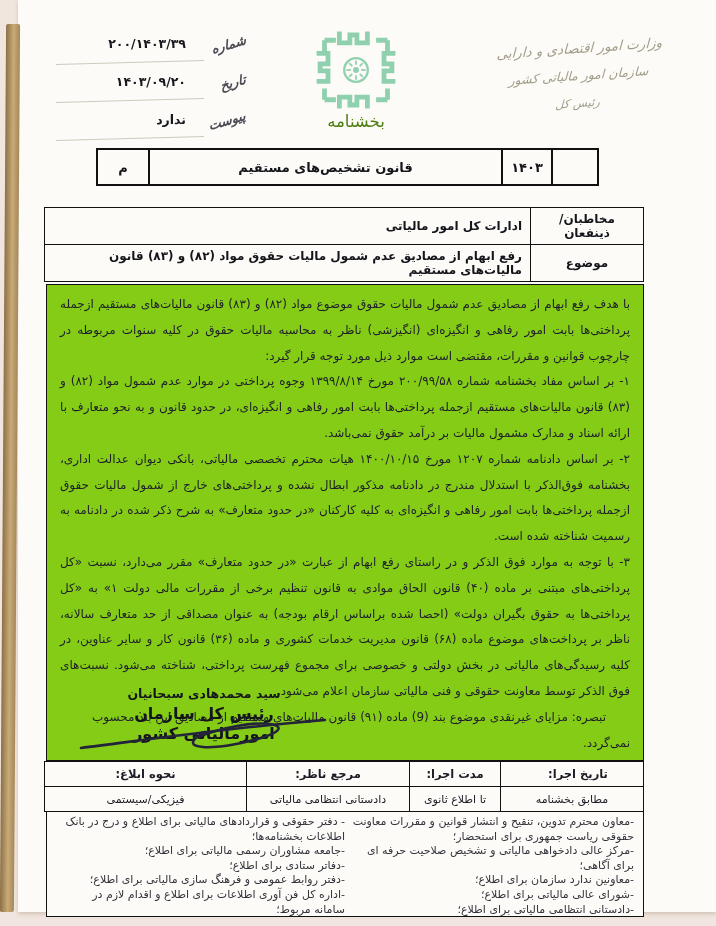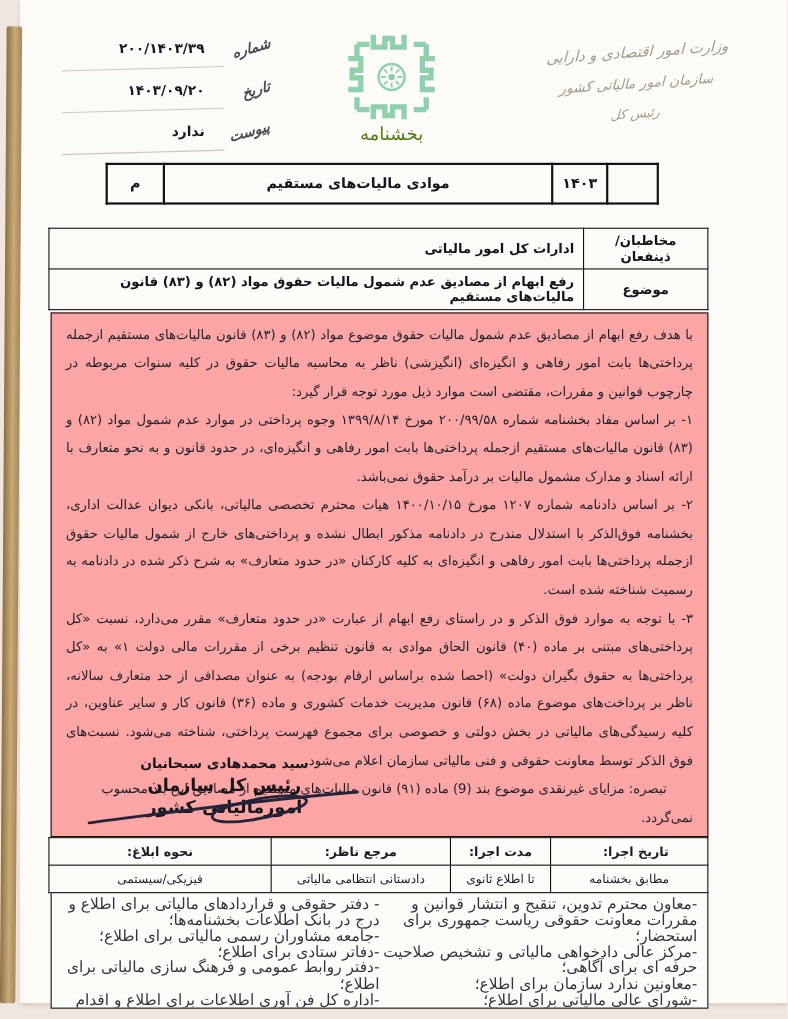--- a/index.html
+++ b/index.html
@@ -51,21 +51,21 @@
   .yt-year{width:46px;}
   .yt-code{width:48px;}
   
   .addr-table{width:600px;margin-top:21px;direction:rtl;}
   .addr-table td{border:1.6px solid #111;font-size:12px;color:#15151c;padding:4px 8px;}
   .addr-label{width:96px;text-align:center;font-weight:bold;height:22px;}
   .addr-value{text-align:right;font-weight:bold;}
   
   .body-box{
     margin-top:2px;width:598px;height:477px;border:1.4px solid #111;
-    position:relative;overflow:hidden;background:#fca5a5;
+    position:relative;overflow:hidden;background:#84cc16;
     padding:0;box-sizing:border-box;
   }
   .body-inner{padding:7px 13px 0 13px;}
   .body-inner p{
     margin:0;font-size:12px;line-height:25.8px;color:#1f1f2a;
     text-align:justify;direction:rtl;
   }
   .body-inner p.note{text-indent:24px;text-align:right;}
   .signature{position:absolute;left:42px;bottom:16px;width:230px;text-align:center;}
   .signature .sig-name{font-weight:bold;font-size:12.5px;color:#15151c;line-height:20px;}
@@ -78,21 +78,21 @@
   .exec-table .vl{font-size:11px;height:22px;}
   .c1{width:128px;padding-left:13px;}.c2{width:88px;}.c3{width:160px;}
   
   .recip-box{
     width:598px;height:106px;margin-top:-1px;border:1.5px solid #111;
     box-sizing:border-box;padding:3px 9px;overflow:hidden;background:#fcfbf7;
   }
   .recip-title{font-weight:bold;font-size:11px;color:#15151c;line-height:15px;text-align:right;}
   .recip-cols{display:flex;direction:rtl;}
   .recip-col{width:50%;}
-  .recip-col div{font-size:14px;color:#33333c;line-height:14.6px;text-align:right;direction:rtl;}
+  .recip-col div{font-size:11px;color:#33333c;line-height:14.6px;text-align:right;direction:rtl;}
   .recip-col.left div{padding-left:4px;}
 </style>
 </head>
 <body>
 
 <div class="page"></div>
 <div class="side-strip"></div>
 
 <div class="meta">
   <div class="meta-row">
@@ -147,21 +147,21 @@
 
 <div class="doc-type">بخشنامه</div>
 
 <div class="content">
 
   <table class="year-table">
     <tbody>
         <tr>
       <td class="yt-blank"></td>
       <td class="yt-year">۱۴۰۳</td>
-      <td>موادی مالیات‌های مستقیم</td>
+      <td>قانون تشخیص‌های مستقیم</td>
       <td class="yt-code">م</td>
     </tr>
   </tbody>
     </table>
 
   <table class="addr-table">
     <tbody>
         <tr>
       <td class="addr-label">مخاطبان/ ذینفعان</td>
       <td class="addr-value">ادارات کل امور مالیاتی</td>

